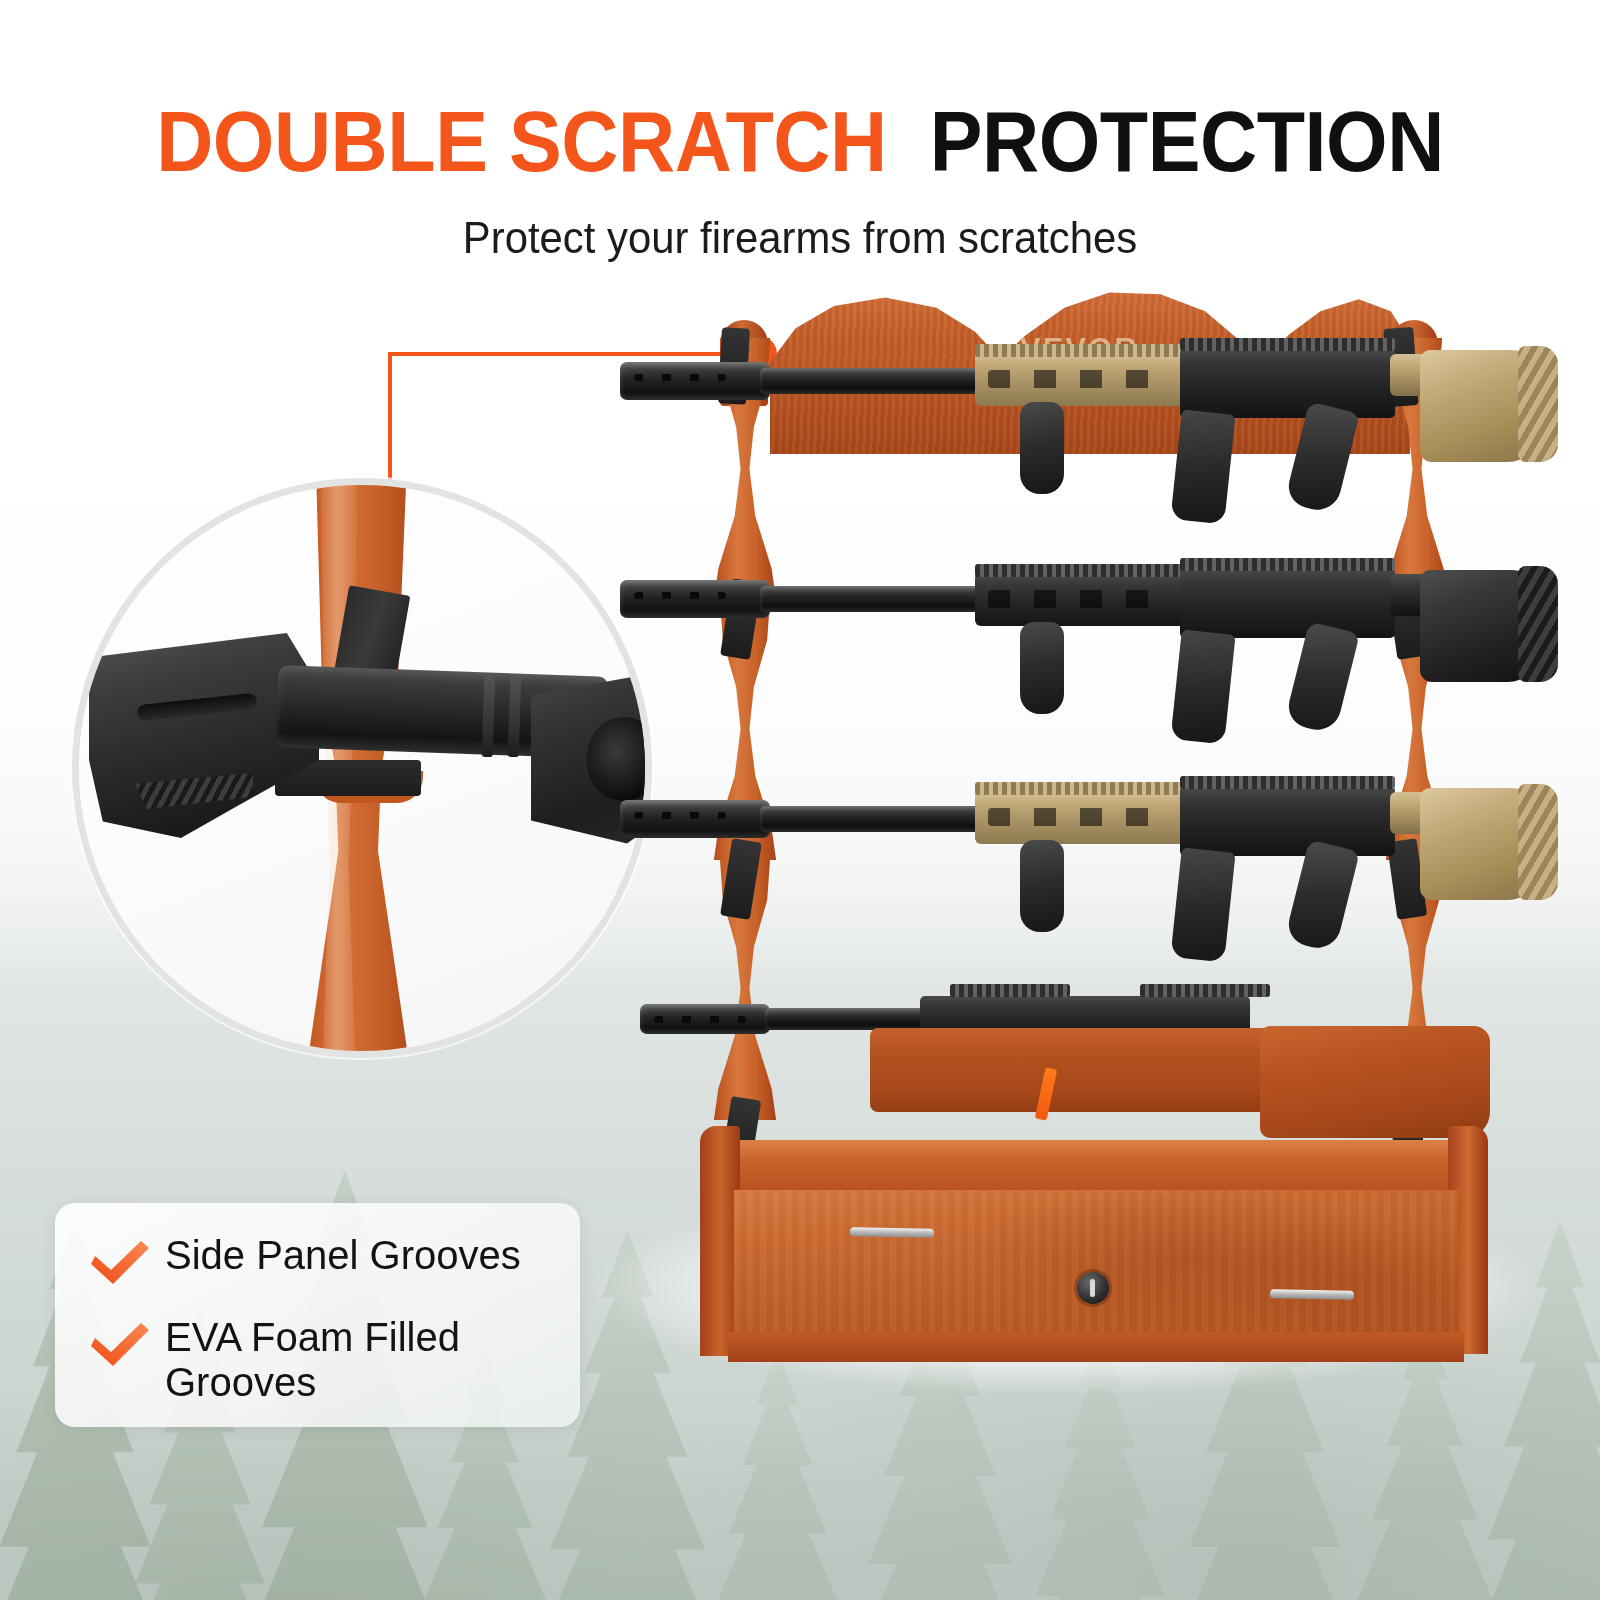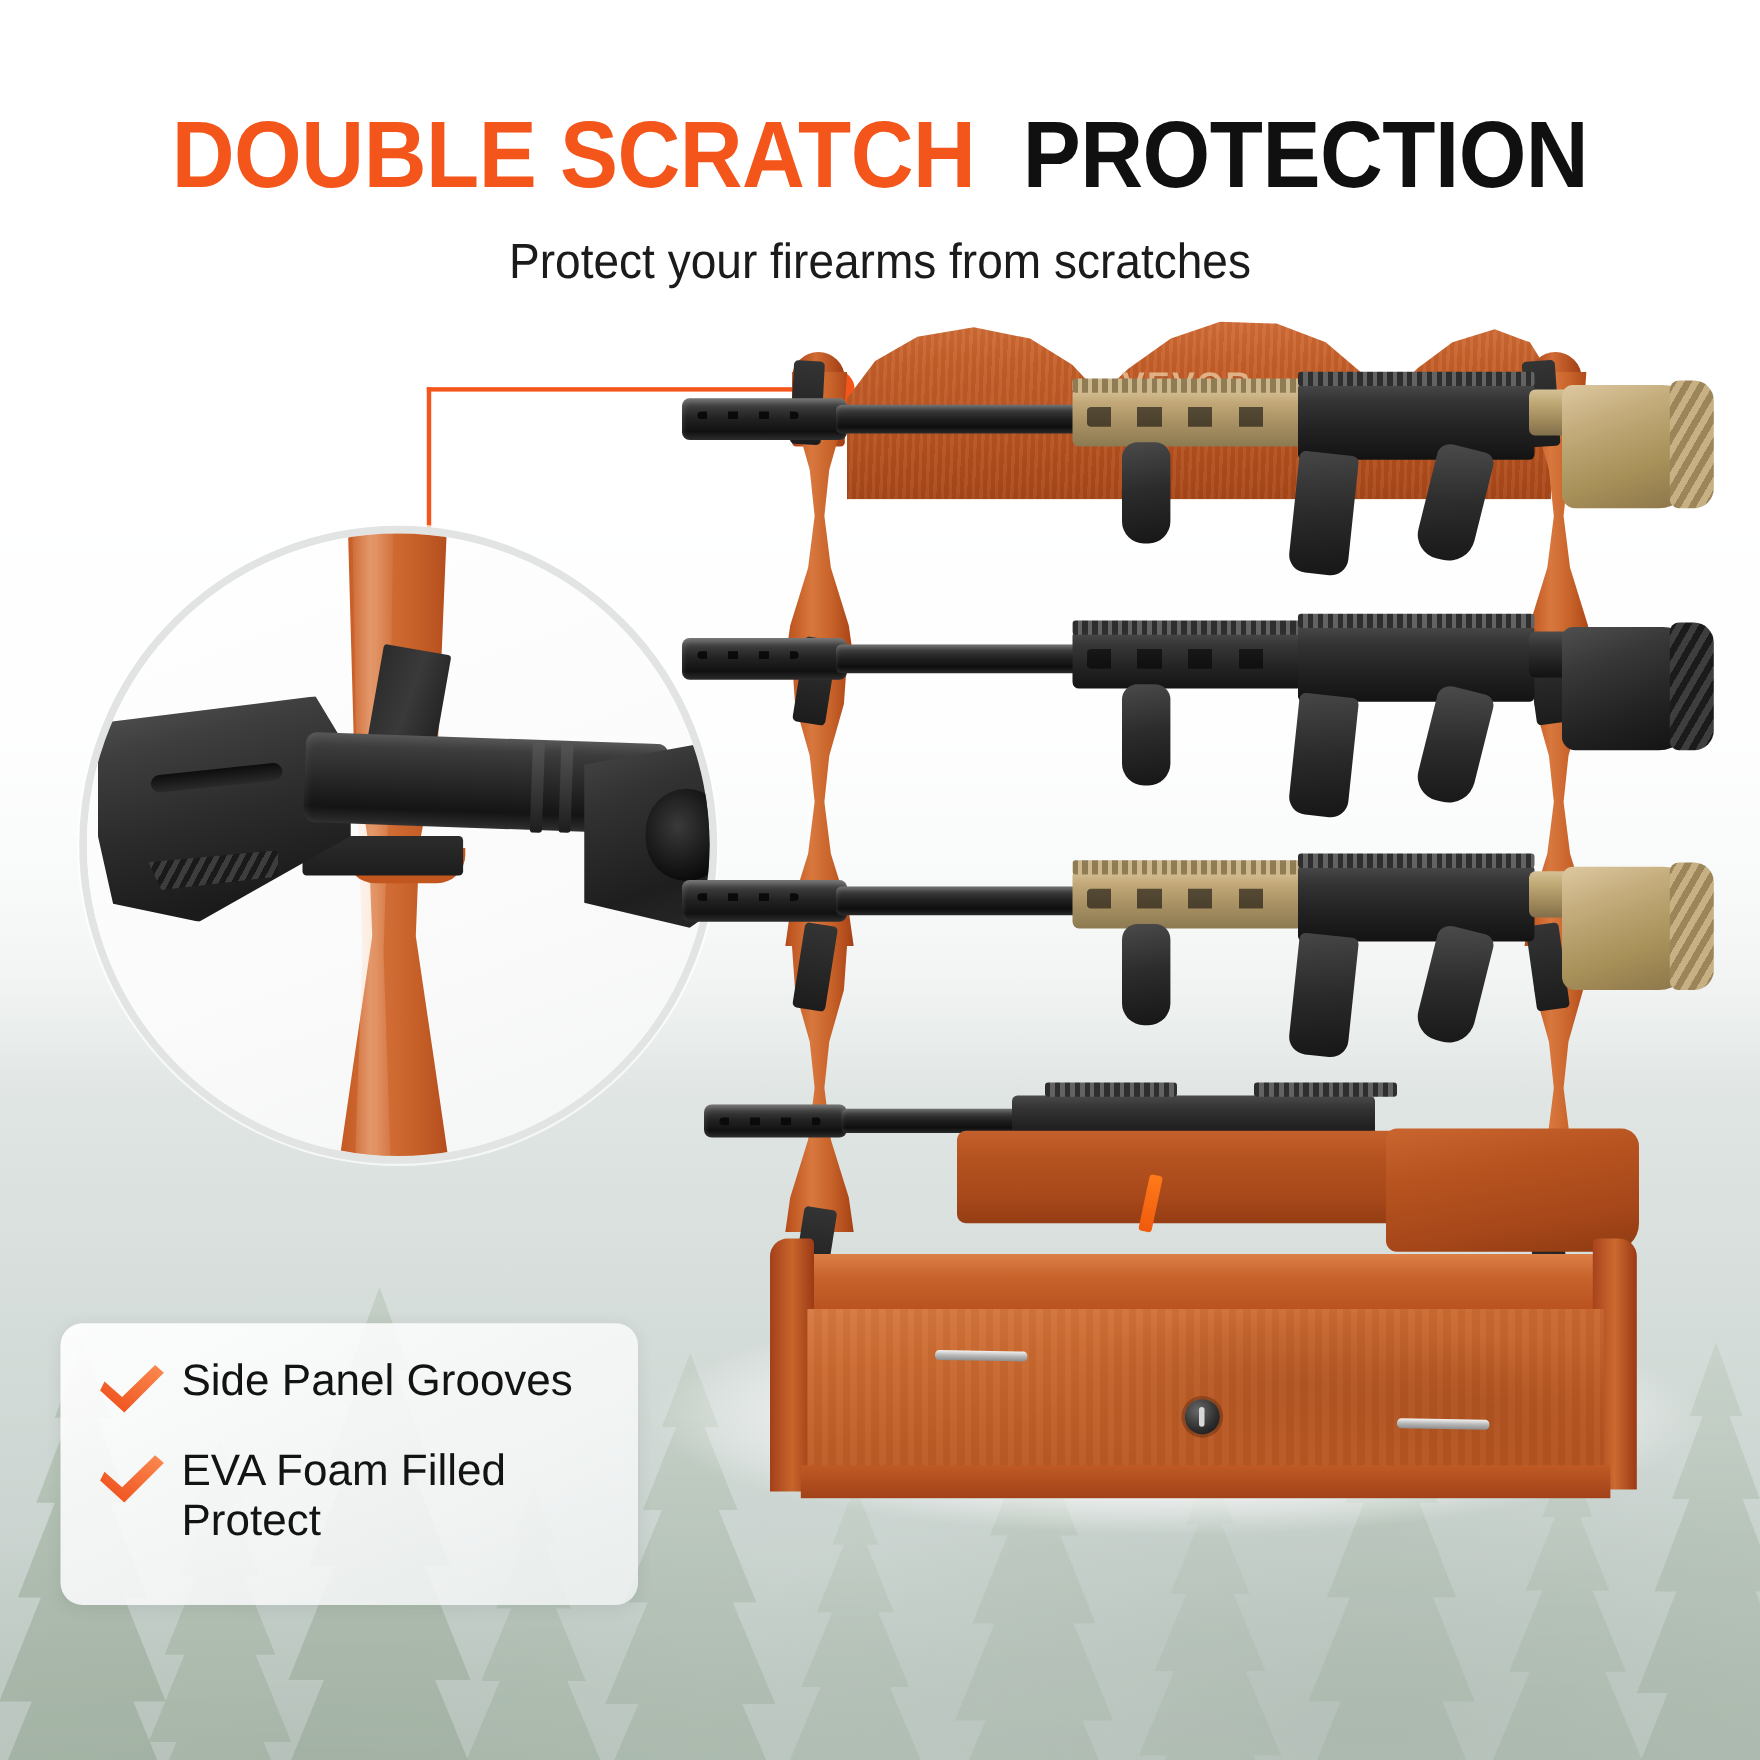--- a/index.html
+++ b/index.html
@@ -380,21 +380,21 @@
     border-radius:10px 16px 26px 10px;
   }
   .safety-flag {
     position:absolute; width:12px; height:52px;
     background:linear-gradient(180deg,#ff7a1a,#f05a0c);
     border-radius:3px; transform:rotate(12deg);
   }
 
   
   .feat-card {
-    position:absolute; left:55px; top:1203px; width:525px; height:256px;
+    position:absolute; left:55px; top:1203px; width:525px; height:224px;
     background:linear-gradient(150deg, rgba(255,255,255,.92) 0%, rgba(250,251,251,.88) 45%, rgba(240,243,243,.84) 100%);
     border-radius:20px;
     box-shadow:0 2px 14px rgba(60,70,70,.10);
     padding-left:48px;
   }
   .feat-row { position:absolute; display:flex; align-items:flex-start; left:34px; }
   .feat-row.r1 { top:30px; }
   .feat-row.r2 { top:112px; }
   .check {
     width:62px; height:48px; flex:0 0 62px; margin-right:14px; margin-top:6px;
@@ -573,18 +573,18 @@
     <div class="feat-row r2">
       <svg class="check" viewBox="0 0 62 48">
         <defs>
           <linearGradient id="ckg2" x1="0" y1="1" x2="1" y2="0">
             <stop offset="0%" stop-color="#EE4B16"></stop>
             <stop offset="100%" stop-color="#FB8B52"></stop>
           </linearGradient>
         </defs>
         <path d="M2 25 L6 17 L22 31 L52 2 L60 9 L52 17 L24 45 Z" fill="url(#ckg2)"></path>
       </svg>
-      <div class="feat-text" style="max-width:330px;">EVA Foam Filled Protect</div>
+      <div class="feat-text" style="max-width:330px;">EVA Foam Filled Grooves</div>
     </div>
 
   </div>
 
 </div>
 
 </body></html>

